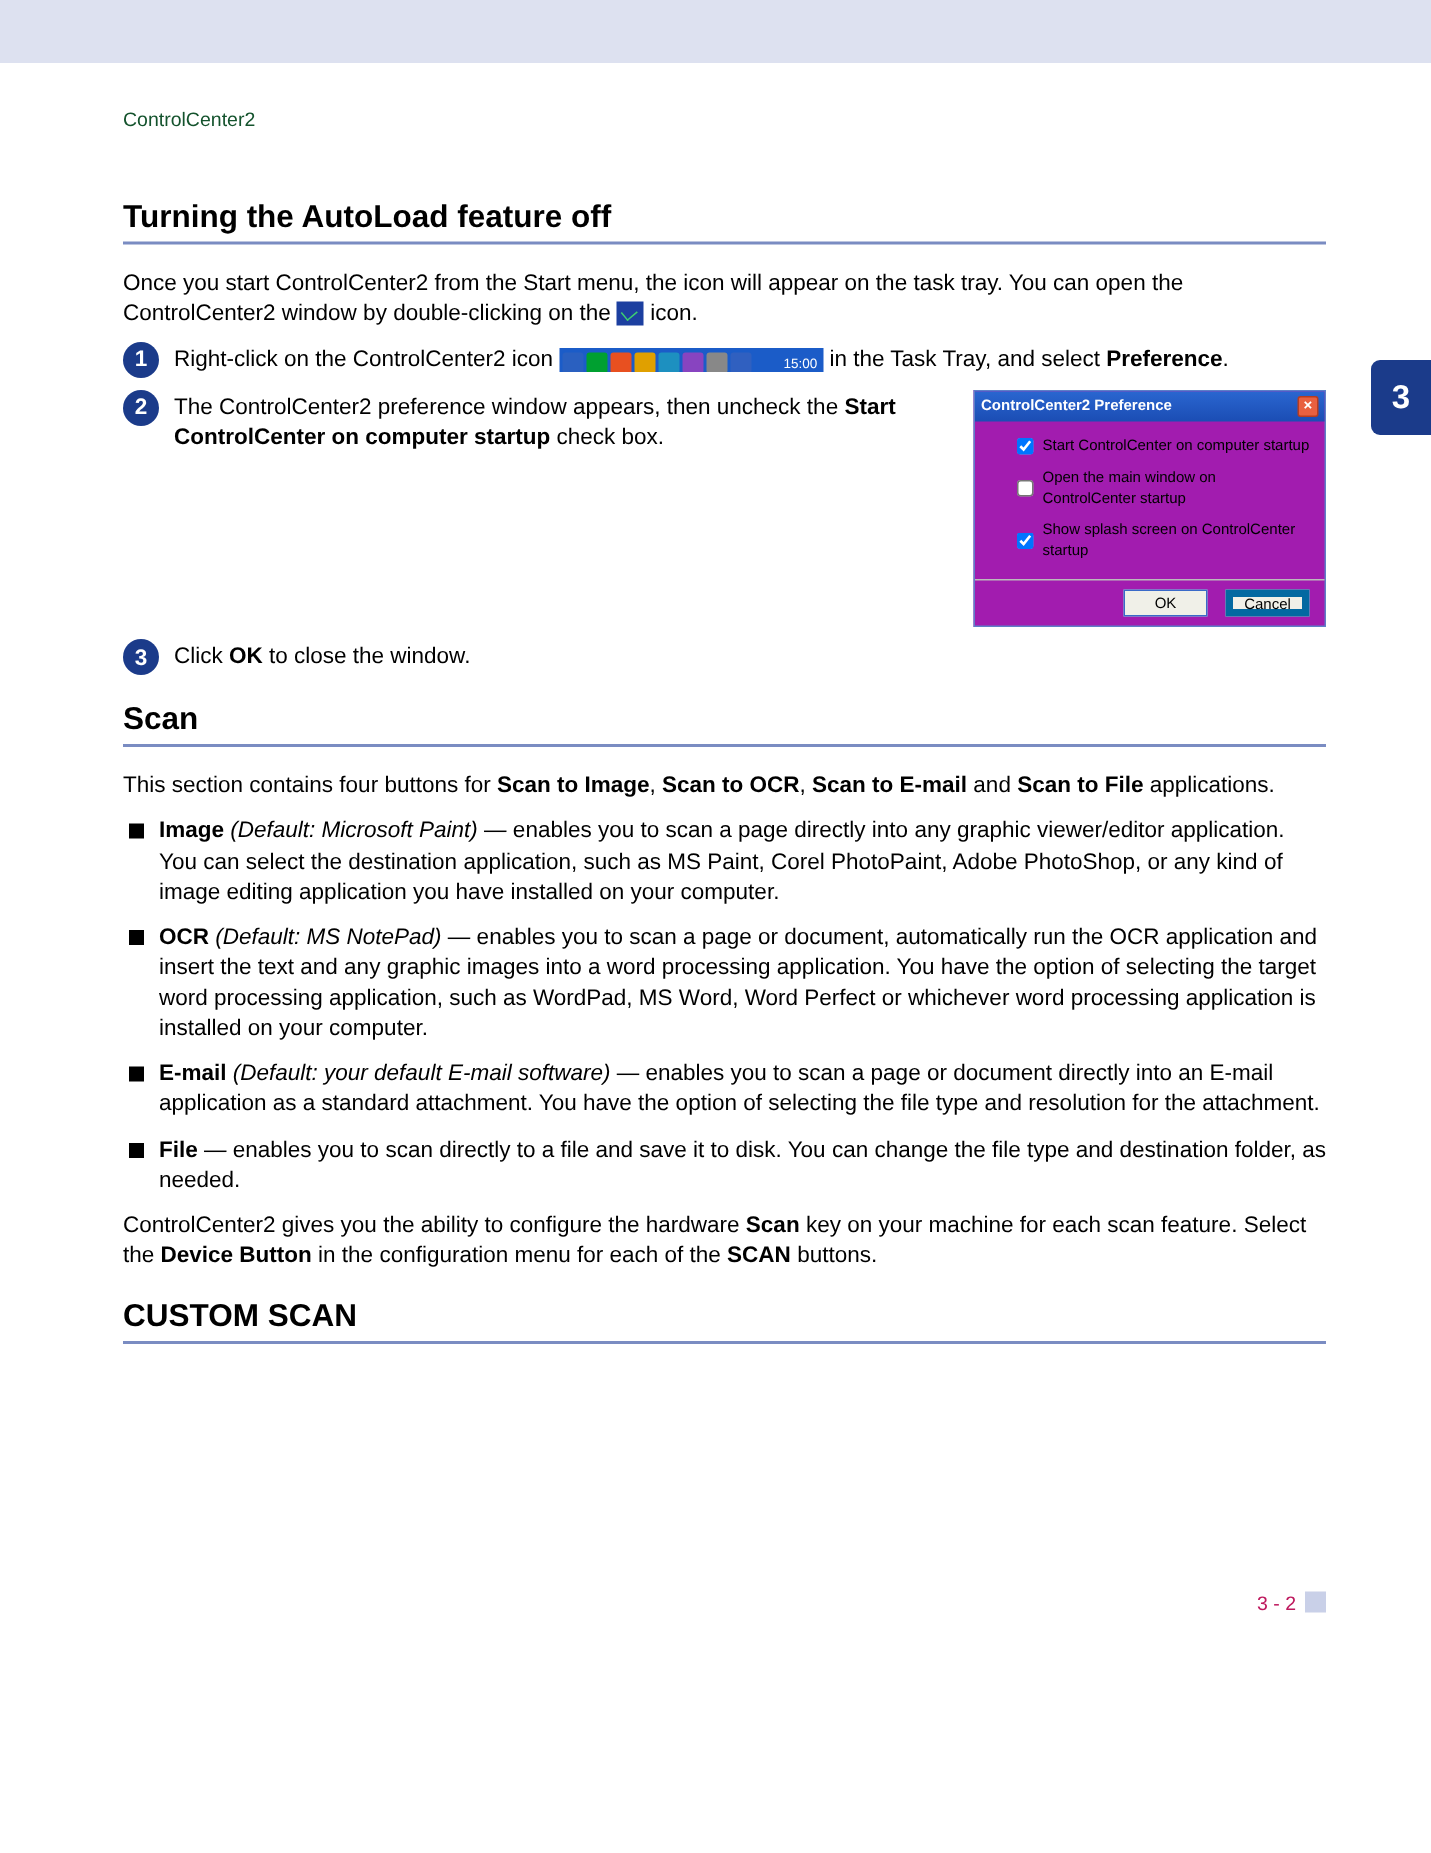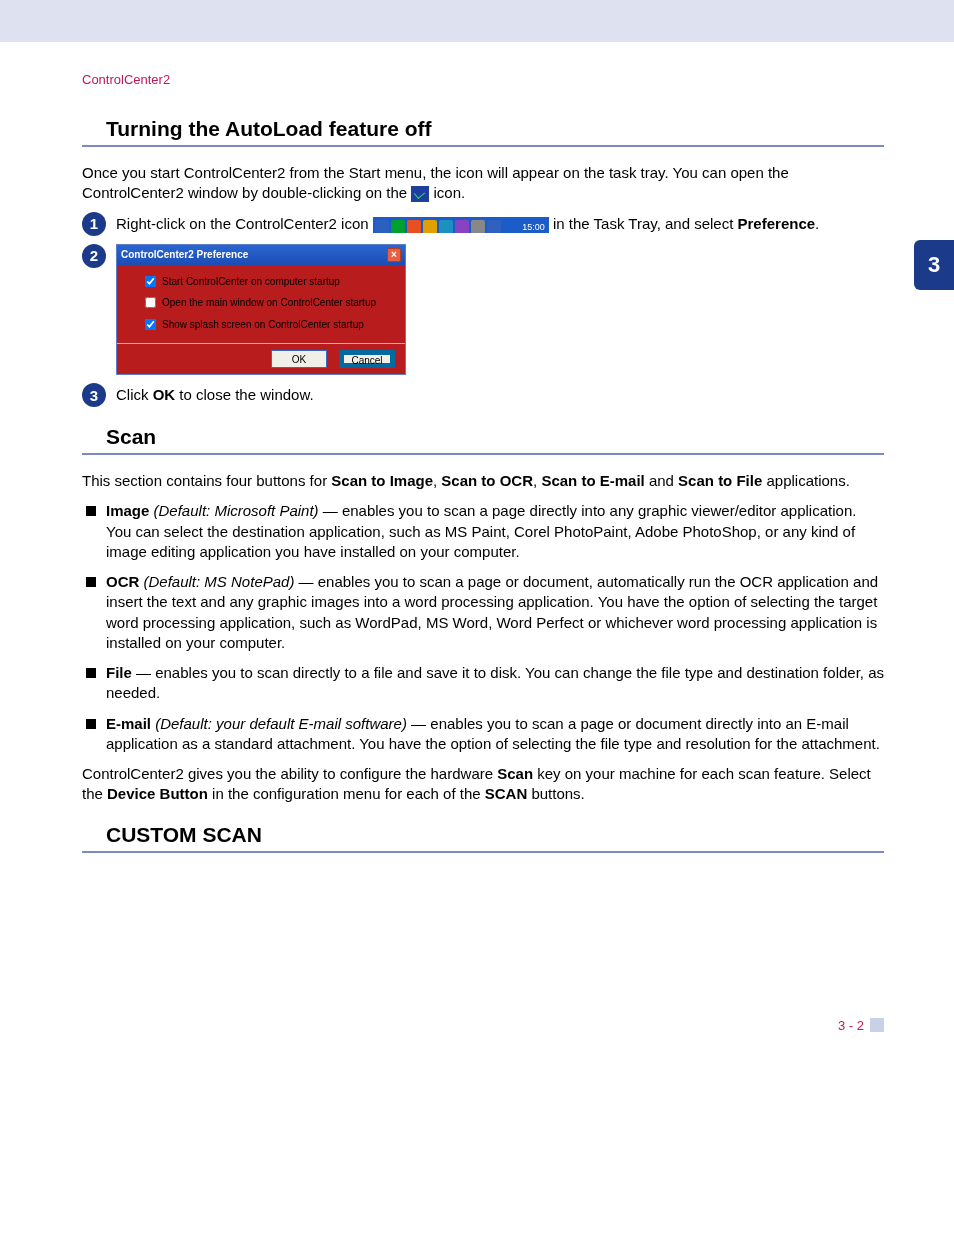--- a/index.html
+++ b/index.html
@@ -14,22 +14,22 @@
     height: 42px;
     background: #dde1f0;
     width: 100%;
   }
   .page {
     padding: 30px 70px 30px 82px;
     position: relative;
   }
   .header-label {
     font-size: 13px;
-    color: #be185d;
-    margin-bottom: 30px;
+    color: #14532d;
+    margin-bottom: 46px;
   }
   .chapter-tab {
     position: absolute;
     right: 0;
     top: 198px;
     width: 40px;
     height: 50px;
     background: #1b3b8a;
     color: #fff;
     font-weight: bold;
@@ -37,21 +37,20 @@
     display: flex;
     align-items: center;
     justify-content: center;
     border-radius: 6px 0 0 6px;
   }
   h2.section-title {
     font-size: 21px;
     font-weight: bold;
     margin-top: 18px;
     margin-bottom: 4px;
-    margin-left: 24px;
   }
   .title-rule {
     height: 2px;
     background: #7a8cc2;
     margin-bottom: 16px;
   }
   .body-text {
     font-size: 15px;
     line-height: 1.35;
     margin-bottom: 10px;
@@ -111,23 +110,23 @@
   .step-text {
     flex: 1;
     line-height: 1.35;
   }
   .step-row-2 {
     display: flex;
     gap: 16px;
     align-items: flex-start;
   }
   .dialog {
-    width: 290px;
+    width: 235px;
     border: 1px solid #5e7fc8;
-    background: #b91c1c;
+    background: #a21caf;
     font-size: 10px;
     flex-shrink: 0;
     margin-top: -2px;
   }
   .dialog-titlebar {
     background: linear-gradient(#2a66d0, #1b4db4);
     color: #fff;
     font-weight: bold;
     padding: 3px 4px;
     display: flex;
@@ -252,20 +251,23 @@
         <span style="position:absolute;right:4px;top:4px;color:#fff;font-size:9px">15:00</span>
       </span>
       <span> in the Task Tray, and select </span>
       <span class="bold">Preference</span><span>.</span>
     </div>
   </div>
 
   <div class="numbered-step">
     <div class="step-bullet">2</div>
     <div class="step-text step-row-2">
+      <div>
+        <span>The ControlCenter2 preference window appears, then uncheck the </span><span class="bold">Start ControlCenter on computer startup</span><span> check box.</span>
+      </div>
       <div class="dialog">
         <div class="dialog-titlebar">
           <span>ControlCenter2  Preference</span>
           <span class="dialog-close">×</span>
         </div>
         <div class="dialog-body">
           <label class="dialog-check">
             <input type="checkbox" checked="" style="">
             <span>Start ControlCenter on computer startup</span>
           </label>
@@ -301,24 +303,24 @@
   </p>
 
   <ul class="square-list">
     <li>
       <span class="bold">Image</span><span class="italic"> (Default: Microsoft Paint)</span><span> — enables you to scan a page directly into any graphic viewer/editor application. You can select the destination application, such as MS Paint, Corel PhotoPaint, Adobe PhotoShop, or any kind of image editing application you have installed on your computer.</span>
     </li>
     <li>
       <span class="bold">OCR</span><span class="italic"> (Default: MS NotePad)</span><span> — enables you to scan a page or document, automatically run the OCR application and insert the text and any graphic images into a word processing application. You have the option of selecting the target word processing application, such as WordPad, MS Word, Word Perfect or whichever word processing application is installed on your computer.</span>
     </li>
     <li>
-      <span class="bold">File</span><span> — enables you to scan directly to a file and save it to disk. You can change the file type and destination folder, as needed.</span>
+      <span class="bold">E-mail</span><span class="italic"> (Default: your default E-mail software)</span><span> — enables you to scan a page or document directly into an E-mail application as a standard attachment. You have the option of selecting the file type and resolution for the attachment.</span>
     </li>
     <li>
-      <span class="bold">E-mail</span><span class="italic"> (Default: your default E-mail software)</span><span> — enables you to scan a page or document directly into an E-mail application as a standard attachment. You have the option of selecting the file type and resolution for the attachment.</span>
+      <span class="bold">File</span><span> — enables you to scan directly to a file and save it to disk. You can change the file type and destination folder, as needed.</span>
     </li>
   </ul>
 
   <p class="body-text">
     <span>ControlCenter2 gives you the ability to configure the hardware </span><span class="bold">Scan</span><span> key on your machine for each scan feature. Select the </span><span class="bold">Device Button</span><span> in the configuration menu for each of the </span><span class="bold">SCAN</span><span> buttons.</span>
   </p>
 
   <h2 class="section-title">CUSTOM SCAN</h2>
   <div class="title-rule"></div>
 

